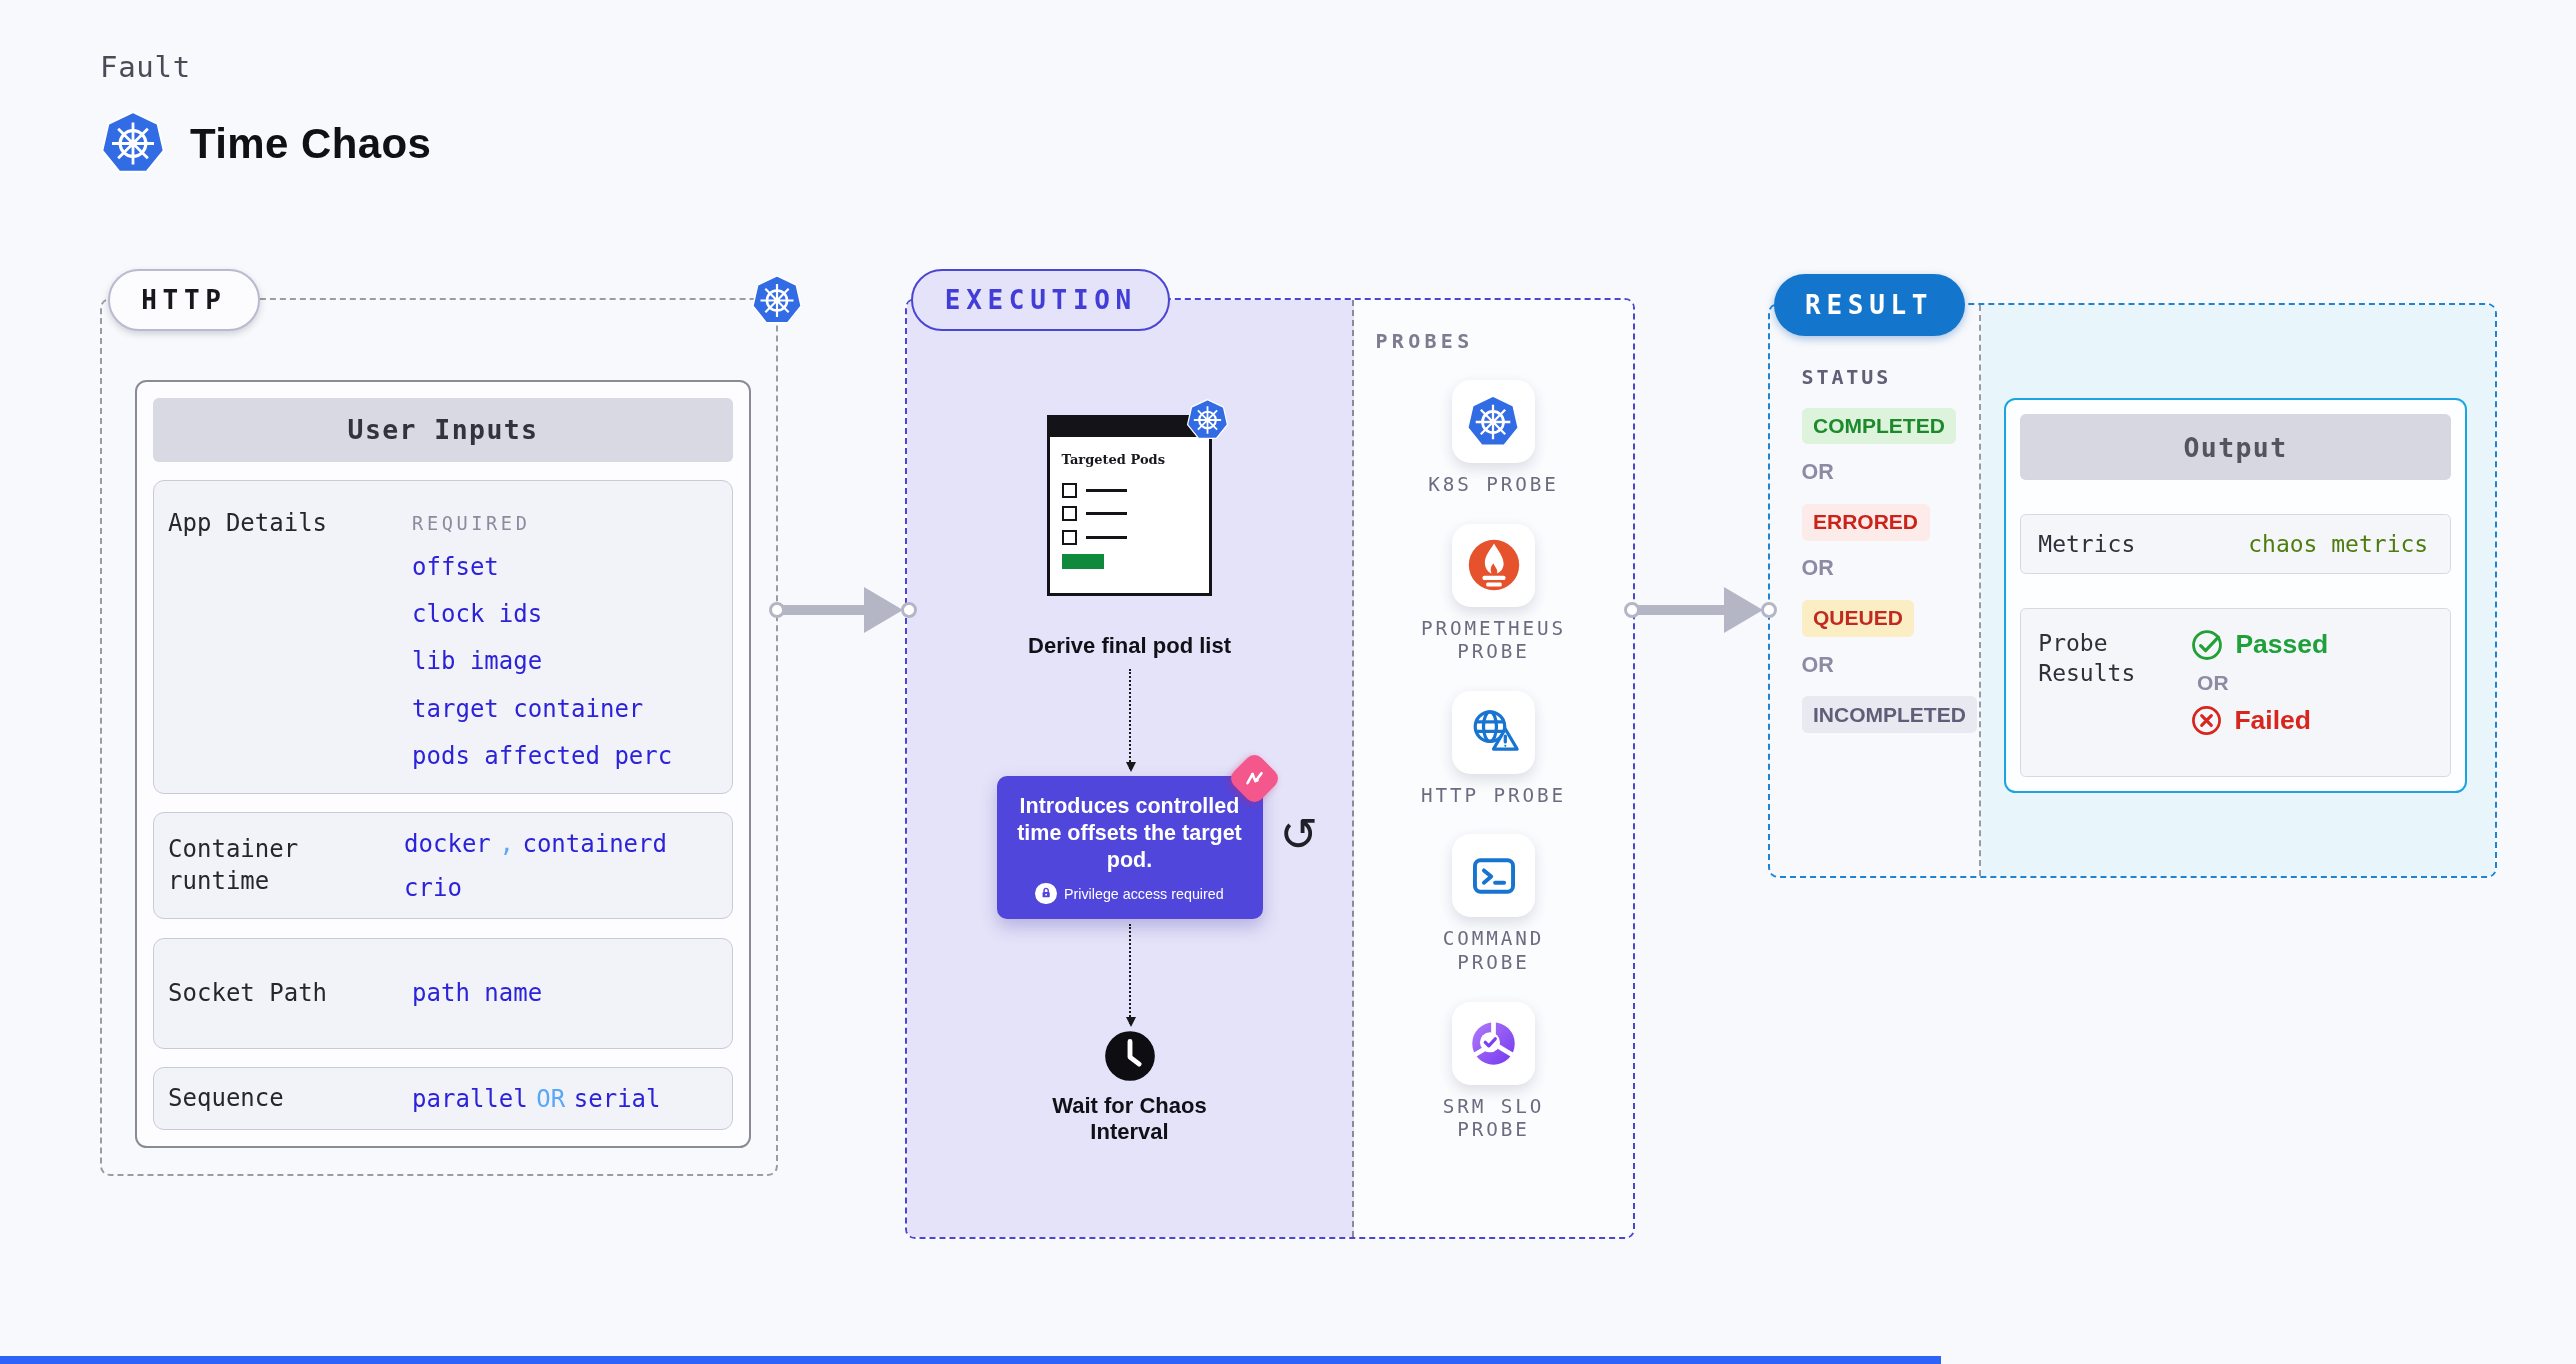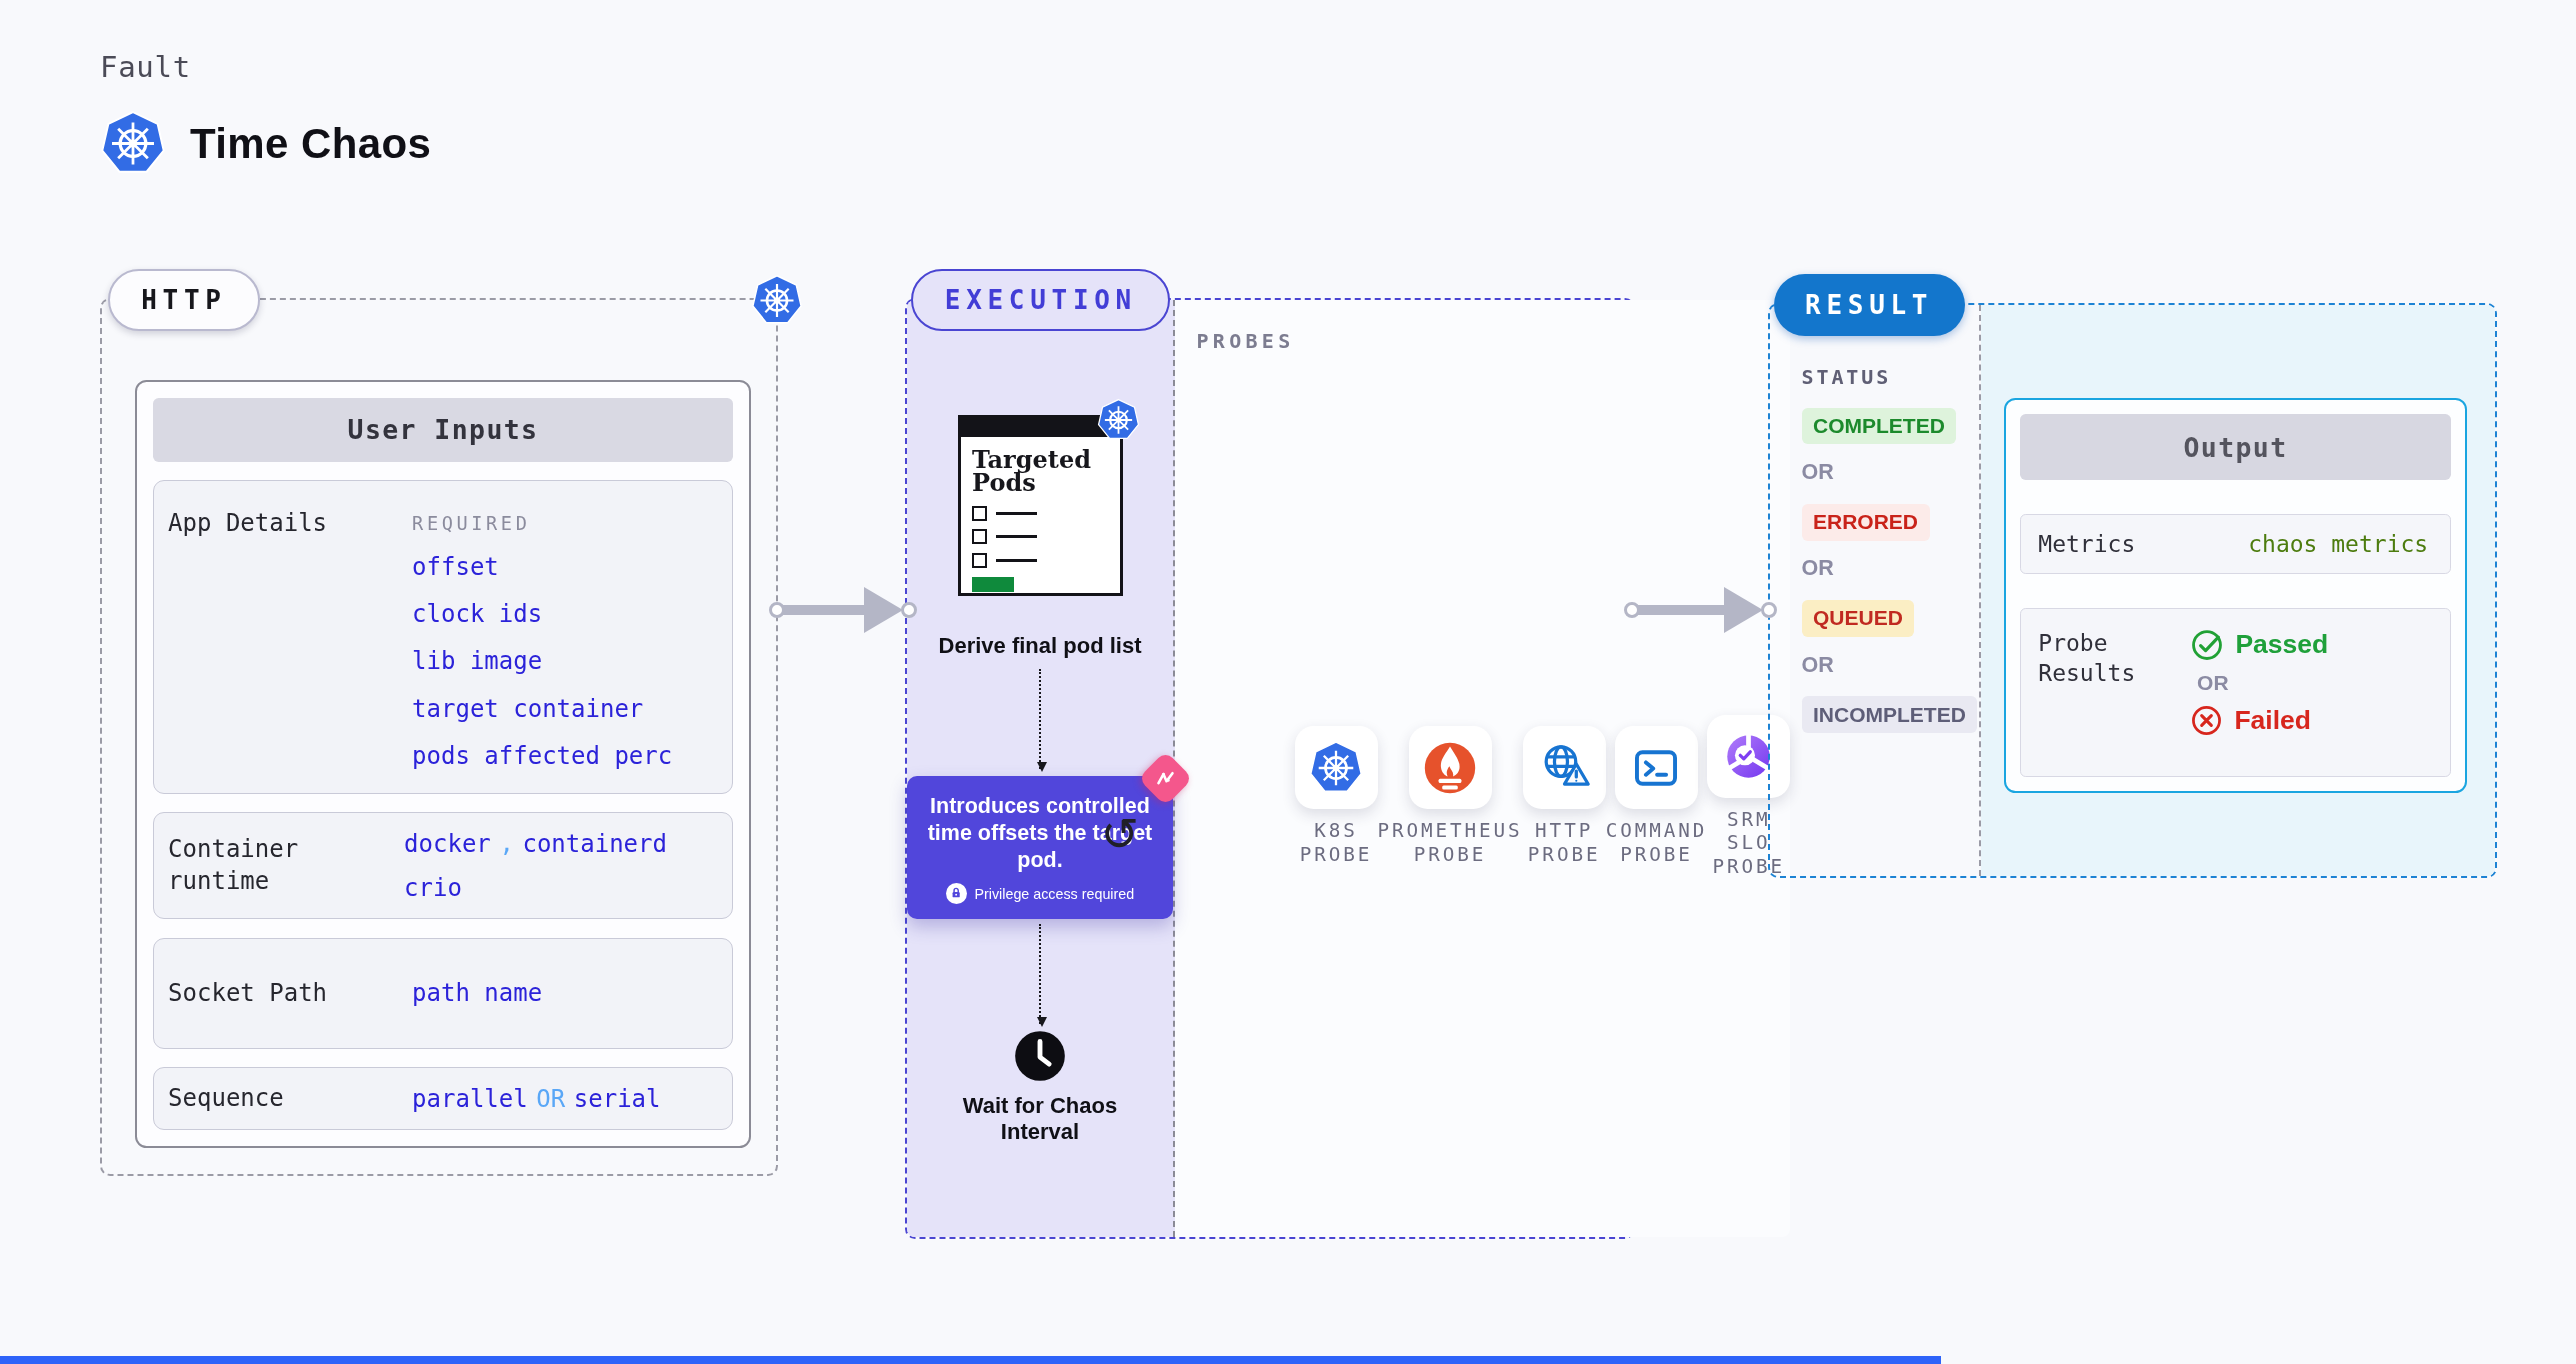--- a/index.html
+++ b/index.html
@@ -57,21 +57,21 @@
 
   
   .exec-wrap { position:absolute; left:905px; top:298px; width:730px; height:941px;
                border:2.1px dashed #4a45d2; border-radius:10px; display:flex; }
   .exec-pane { width:447px; background:#e5e3f9; border-right:2.1px dashed #8b8b96; position:relative;
                display:flex; flex-direction:column; align-items:center; border-radius:7.9px 0 0 7.9px; }
   .pods-card { margin-top:115px; width:165px; height:181px; background:#fff; border:3.6px solid #131318;
                position:relative; padding:26px 11.5px 0 11.5px; }
   .pods-bar { position:absolute; top:0; left:0; right:0; height:18.6px; background:#131318; }
   .pods-k8s { position:absolute; top:-20px; right:-20px; width:43px; height:44px; }
-  .pods-title { font-weight:700; font-size:24px; line-height:23px; color:#17171c; margin:4.3px 0 11.5px; }
+  .pods-title { font-weight:700; font-size:13px; line-height:23px; color:#17171c; margin:4.3px 0 11.5px; }
   .cb-row { display:flex; align-items:center; gap:9.3px; margin-bottom:8.6px; }
   .cb-box { width:15px; height:15px; border:2.1px solid #131318; flex:none; }
   .cb-line { width:41px; height:2.9px; background:#131318; }
   .green-block { width:42px; height:15px; background:#0f8a3c; margin-top:4.3px; }
   .derive-caption { margin-top:37px; font-weight:700; font-size:22px; color:#101016; }
   .dotted-arrow { height:100px; width:0; border-left:2.9px dotted #17171c; position:relative; margin-top:10px; }
   .dotted-arrow::after { content:""; position:absolute; bottom:-2.9px; left:-4.3px;
         border-left:5.7px solid transparent; border-right:5.7px solid transparent; border-top:10px solid #17171c; }
   .note-card { margin-top:7.2px; width:266px; background:#5146db; border-radius:10px; position:relative;
                padding:17px 10px 14.3px; box-shadow:0 7.2px 17px rgba(60,50,160,.28); }
@@ -80,21 +80,21 @@
   .lock-badge { width:21.5px; height:21.5px; border-radius:50%; background:#fff; display:flex; align-items:center; justify-content:center; flex:none; }
   .priv-text { color:#fff; font-size:14.3px; }
   .chaos-pin { position:absolute; top:-17px; right:-11.5px; width:39px; height:39px; border-radius:10px;
                background:#f4578c; transform:rotate(45deg); display:flex; align-items:center; justify-content:center;
                box-shadow:0 2.9px 7.2px rgba(200,40,100,.4); }
   .da2 { margin-top:5.7px; }
   .clock-icon { margin-top:4.3px; width:54px; height:54px; }
   .wait-caption { margin-top:10px; width:236px; text-align:center; font-weight:700; font-size:22px; line-height:26.5px; color:#101016; }
   .loop-icon { position:absolute; right:34px; top:507px; font-size:46px; color:#202027; font-family:"DejaVu Sans",sans-serif; }
 
-  .probes-pane { flex:1; background:#fbfcfe; padding-top:29px; display:flex; flex-direction:row; align-items:center;
+  .probes-pane { flex:1; background:#fbfcfe; padding-top:29px; display:flex; flex-direction:column; align-items:center;
                  border-radius:0 7.9px 7.9px 0; }
   .probes-title { align-self:flex-start; margin-left:21.5px; font-size:20px; letter-spacing:4.3px; color:#7c7c90; font-weight:700; }
   .probe-item { display:flex; flex-direction:column; align-items:center; margin-top:27px; }
   .probe-item:first-of-type { margin-top:20px; }
   .probe-card { width:83px; height:83px; background:#fff; border-radius:18.6px;
                 box-shadow:0 5.7px 14.3px rgba(40,40,80,.14); display:flex; align-items:center; justify-content:center; }
   .probe-label { margin-top:10px; font-size:19.3px; letter-spacing:2.9px; color:#6c6c80; text-align:center;
                  line-height:23.6px; max-width:179px; }
 
   

